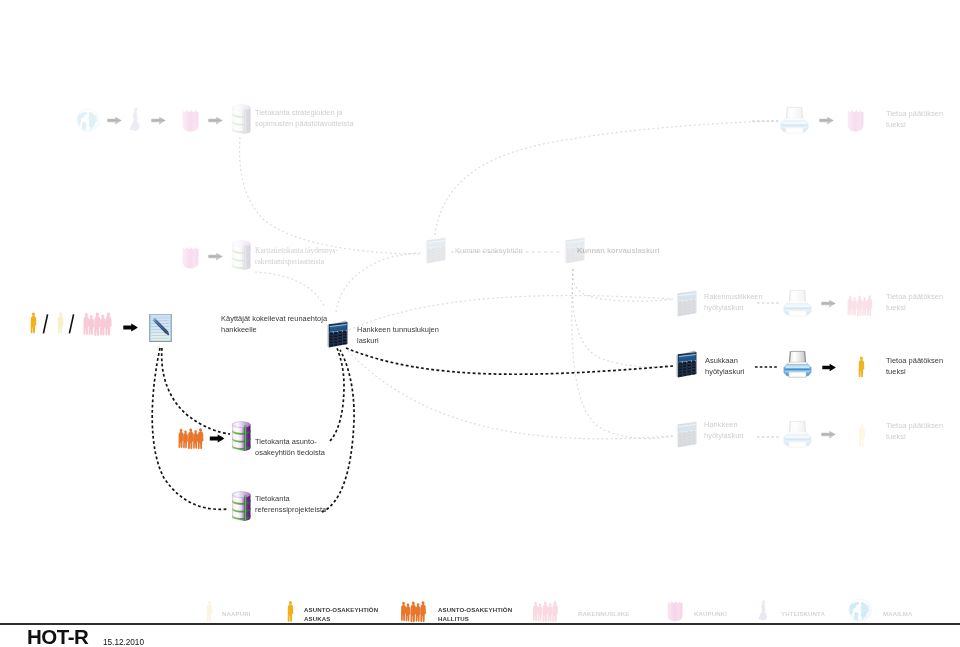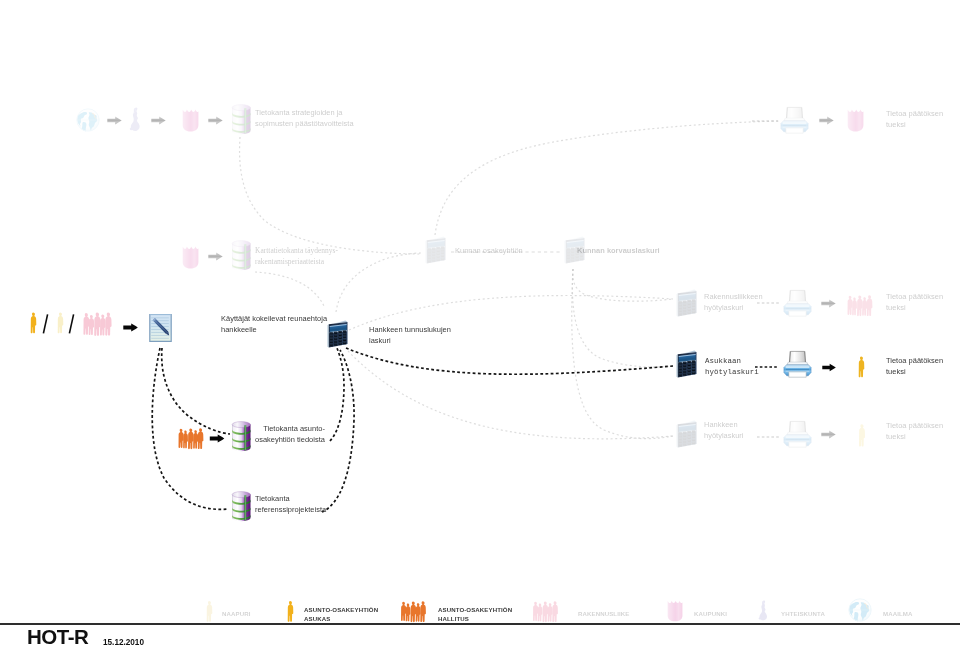--- a/index.html
+++ b/index.html
@@ -4,21 +4,21 @@
 <style>
 html,body{margin:0;padding:0;}
 body{width:960px;height:647px;background:#ffffff;font-family:"Liberation Sans",sans-serif;position:relative;overflow:hidden;}
 #slide{position:absolute;left:0;top:0;width:960px;height:647px;background:#fff;}
 .title{position:absolute;left:30px;top:1px;font-size:14.45px;font-weight:bold;color:#111;letter-spacing:0.05px;white-space:nowrap;}
 svg.flowlines{position:absolute;left:0;top:0;width:960px;height:647px;pointer-events:none;}
 .ic{position:absolute;display:block;}
 .lbl{position:absolute;font-size:7.45px;color:#3a3a3a;line-height:1.42;white-space:pre-line;letter-spacing:0.02px;}
 .footline{position:absolute;left:0px;top:623px;width:960px;height:1.7px;background:#2e2e2e;}
 .hotr{position:absolute;left:27px;top:626px;font-size:20.5px;font-weight:bold;color:#111;letter-spacing:-0.5px;line-height:1.05;}
-.date{position:absolute;left:103px;top:638px;font-size:8.2px;color:#111;font-weight:bold;}
+.date{position:absolute;left:103px;top:638px;font-size:8.2px;color:#111;font-weight:normal;}
 .lg-txt{position:absolute;font-size:6.1px;font-weight:bold;line-height:1.55;white-space:pre-line;letter-spacing:0.1px;color:#3a3a3a;}
 </style>
 </head>
 <body>
 
 <div id="slide">
 <svg class="flowlines" viewBox="0 0 960 647">
       <path d="M240,137 C238,168 242,198 264,220 C298,248 378,254 421,254" fill="none" stroke="#c6c6c6" stroke-width="1.2" stroke-dasharray="2.0 2.6" stroke-linecap="butt" opacity="0.6"></path>
       <path d="M435,235 C441,190 472,158 548,143 C640,126 738,122 780,121" fill="none" stroke="#c6c6c6" stroke-width="1.2" stroke-dasharray="2.0 2.6" stroke-linecap="butt" opacity="0.6"></path>
       <path d="M255,272 C288,274 314,284 325,308" fill="none" stroke="#c6c6c6" stroke-width="1.2" stroke-dasharray="2.0 2.6" stroke-linecap="butt" opacity="0.6"></path>
@@ -928,21 +928,21 @@
             <rect x="0" y="0" width="3.55" height="2.45" rx="0.5" fill="#070d16" stroke="#3d5474" stroke-width="0.3"></rect>
             <rect x="0.45" y="0.28" width="2.6" height="0.85" rx="0.35" fill="#27394f" opacity="0.8"></rect>
           </g>
           <g transform="translate(16.81,22.80)">
             <rect x="0" y="0" width="3.55" height="2.45" rx="0.5" fill="#070d16" stroke="#3d5474" stroke-width="0.3"></rect>
             <rect x="0.45" y="0.28" width="2.6" height="0.85" rx="0.35" fill="#27394f" opacity="0.8"></rect>
           </g>
         </g>
 </svg>
     </div>
-<div class="lbl" style="left:357px;top:325px;margin-left:12px;">Hankkeen tunnuslukujen
+<div class="lbl" style="left:357px;top:325px;">Hankkeen tunnuslukujen
 laskuri</div>
 <div class="ic" style="left:675px;top:349px;">
       <svg class="ic" width="23" height="31" viewBox="0 0 23 31">
 <defs>
 <linearGradient id="cdk5" x1="0" y1="0" x2="0.25" y2="1">
 <stop offset="0%" stop-color="#6396c6"></stop>
             <stop offset="16%" stop-color="#2a6dab"></stop>
             <stop offset="70%" stop-color="#1a5384"></stop>
             <stop offset="100%" stop-color="#2d6695"></stop>
           </linearGradient>
@@ -1044,21 +1044,21 @@
             <rect x="0" y="0" width="3.55" height="2.45" rx="0.5" fill="#070d16" stroke="#3d5474" stroke-width="0.3"></rect>
             <rect x="0.45" y="0.28" width="2.6" height="0.85" rx="0.35" fill="#27394f" opacity="0.8"></rect>
           </g>
           <g transform="translate(16.81,22.80)">
             <rect x="0" y="0" width="3.55" height="2.45" rx="0.5" fill="#070d16" stroke="#3d5474" stroke-width="0.3"></rect>
             <rect x="0.45" y="0.28" width="2.6" height="0.85" rx="0.35" fill="#27394f" opacity="0.8"></rect>
           </g>
         </g>
 </svg>
     </div>
-<div class="lbl" style="left:705px;top:356px;font-family:Liberation Mono, monospace;">Asukkaan
+<div class="lbl" style="left:705px;top:356px;">Asukkaan
 hyötylaskuri</div>
 <div class="ic" style="left:783px;top:350px;">
       <svg class="ic" width="29" height="29" viewBox="0 0 29 29">
 <defs>
           <linearGradient id="prp3" x1="0" y1="0" x2="0" y2="1">
 <stop offset="0%" stop-color="#e4f1fc"></stop>
             <stop offset="8%" stop-color="#bfe0f6"></stop>
             <stop offset="26%" stop-color="#7cbcea"></stop>
             <stop offset="44%" stop-color="#55a6de"></stop>
             <stop offset="56%" stop-color="#8dc6ee"></stop>
@@ -1158,21 +1158,21 @@
 </defs>
 <path d="M1.1 3.5 L1.1 26.8 C1.1 28.8 5.3 30.2 10.3 30.2 C15.3 30.2 19.5 28.8 19.5 26.8 L19.5 3.5 Z" fill="url(#cyd1)"></path>
 <ellipse cx="10.3" cy="3.6" rx="9.2" ry="3.0" fill="url(#cytd1)" stroke="#9a6cb4" stroke-width="0.3"></ellipse>
 <path d="M1.1 8.6 C1.1 10.5 5.3 11.9 10.3 11.9 C15.3 11.9 19.5 10.5 19.5 8.6 L19.5 10.4 C19.5 12.3 15.3 13.7 10.3 13.7 C5.3 13.7 1.1 12.3 1.1 10.4 Z" fill="url(#cgd1)"></path>
 <path d="M1.1 16.4 C1.1 18.3 5.3 19.7 10.3 19.7 C15.3 19.7 19.5 18.3 19.5 16.4 L19.5 18.2 C19.5 20.1 15.3 21.5 10.3 21.5 C5.3 21.5 1.1 20.1 1.1 18.2 Z" fill="url(#cgd1)"></path>
 <path d="M1.1 23.8 C1.1 25.7 5.3 27.1 10.3 27.1 C15.3 27.1 19.5 25.7 19.5 23.8 L19.5 25.6 C19.5 27.5 15.3 28.9 10.3 28.9 C5.3 28.9 1.1 27.5 1.1 25.6 Z" fill="url(#cgd1)"></path>
 <path d="M13.4 4.3 L15.3 4.2 L15.3 29.4 L13.4 29.6 Z" fill="#2d8a38"></path>
 <path d="M14.0 4.3 L14.5 4.3 L14.5 29.4 L14.0 29.5 Z" fill="#a7da95" opacity="0.85"></path>
 </svg>
     </div>
-<div class="lbl" style="left:255px;top:424px;text-align:right;">Tietokanta asunto-
+<div class="lbl" style="left:255px;top:437px;">Tietokanta asunto-
 osakeyhtiön tiedoista</div>
 <div class="ic" style="left:675px;top:419px;opacity:0.16;">
       <svg class="ic" width="23" height="31" viewBox="0 0 23 31">
 <defs>
 <linearGradient id="cdk6" x1="0" y1="0" x2="0.25" y2="1">
 <stop offset="0%" stop-color="#6396c6"></stop>
             <stop offset="16%" stop-color="#2a6dab"></stop>
             <stop offset="70%" stop-color="#1a5384"></stop>
             <stop offset="100%" stop-color="#2d6695"></stop>
           </linearGradient>

